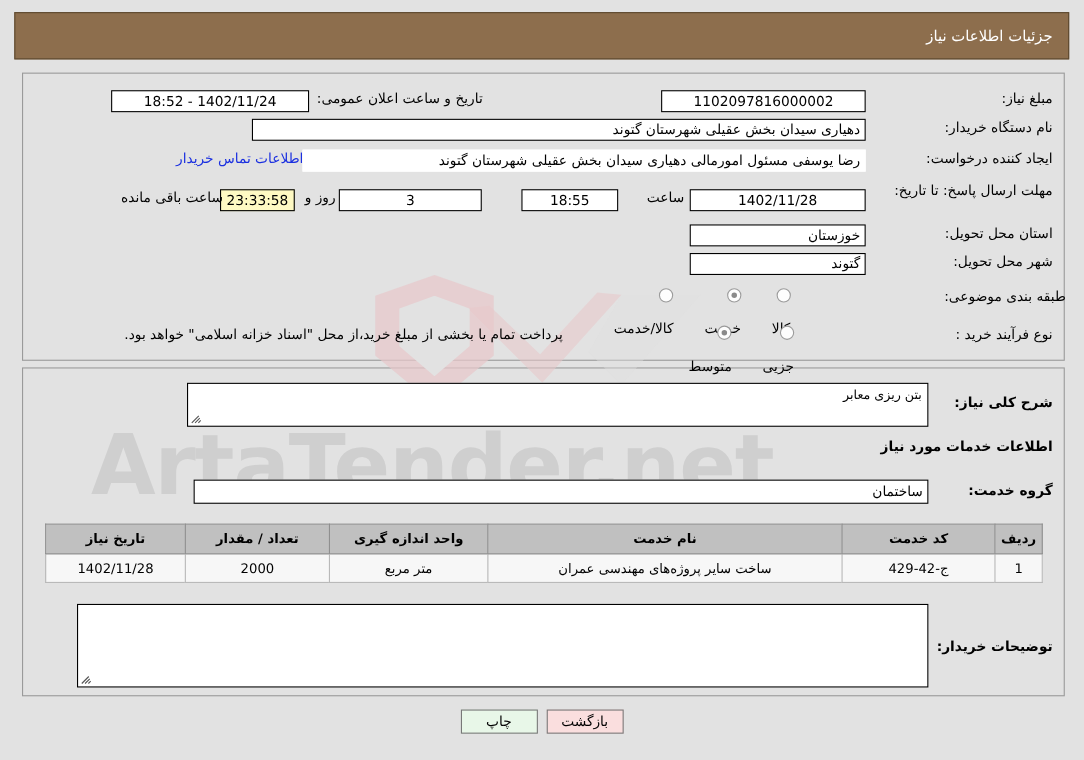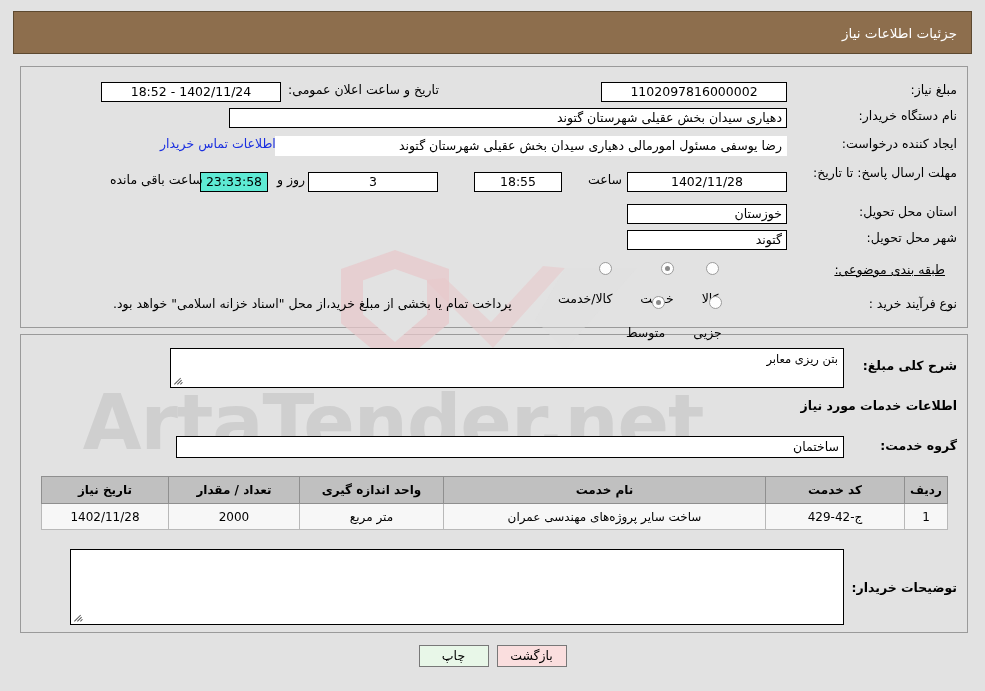--- a/index.html
+++ b/index.html
@@ -133,21 +133,21 @@
     height: 20px;
     line-height: 18px;
     font-size: 12.5px;
     font-family: "DejaVu Sans", "Liberation Sans", sans-serif;
     padding: 0 4px;
     color: #000;
     text-align: center;
     overflow: hidden;
   }
   .fld.rtl-text { text-align: right; direction: rtl; }
-  .fld.yellow   { background: #5eead4; }
+  .fld.yellow   { background: #fef9c3; }
 
   .link {
     color: #1a2fe0;
     font-size: 12.5px;
     cursor: pointer;
     white-space: nowrap;
   }
 
   
   .radio-group { display: flex; align-items: center; gap: 6px; }
@@ -324,21 +324,21 @@
 <div class="row" style="left:0; top:204px; right:28px;">
   <span class="lbl">استان محل تحویل:</span>
 </div>
 <div class="fld rtl-text" style="position:absolute; left:627px; top:204px; width:160px; z-index:6;">خوزستان</div>
 
 <div class="row" style="left:0; top:230px; right:28px;">
   <span class="lbl">شهر محل تحویل:</span>
 </div>
 <div class="fld rtl-text" style="position:absolute; left:627px; top:230px; width:160px; z-index:6;">گتوند</div>
 
-<div class="row" style="left:0; top:262px; right:40px;text-decoration:underline;">
+<div class="row" style="left:0; top:262px; right:16px;">
   <span class="lbl">طبقه بندی موضوعی:</span>
 </div>
 <div class="row radio-group" id="category-options" style="left:556px; top:262px; gap:26px;">
     <span class="opt">
       <span class="radio"></span>
       <span class="radio-label">کالا</span>
     </span>
     <span class="opt">
       <span class="radio checked"></span>
       <span class="radio-label">خدمت</span>
@@ -360,21 +360,21 @@
     <span class="opt">
       <span class="radio checked"></span>
       <span class="radio-label">متوسط</span>
     </span>
   </div>
 <div class="row" style="left:113px; top:296px;">
   <span class="lbl">پرداخت تمام یا بخشی از مبلغ خرید،از محل "اسناد خزانه اسلامی" خواهد بود.</span>
 </div>
 
 <div class="row" style="left:0; top:358px; right:28px;">
-  <span class="lbl lbl-bold">شرح کلی مبلغ:</span>
+  <span class="lbl lbl-bold">شرح کلی نیاز:</span>
 </div>
 <div class="txtarea" style="position:absolute; left:170px; top:348px; width:674px; height:40px; z-index:6;">
   <span>بتن ریزی معابر</span>
   <span class="resize-grip">
     <span class="rg1"></span>
       <span class="rg2"></span>
       <span class="rg3"></span>
   </span>
 </div>
 

